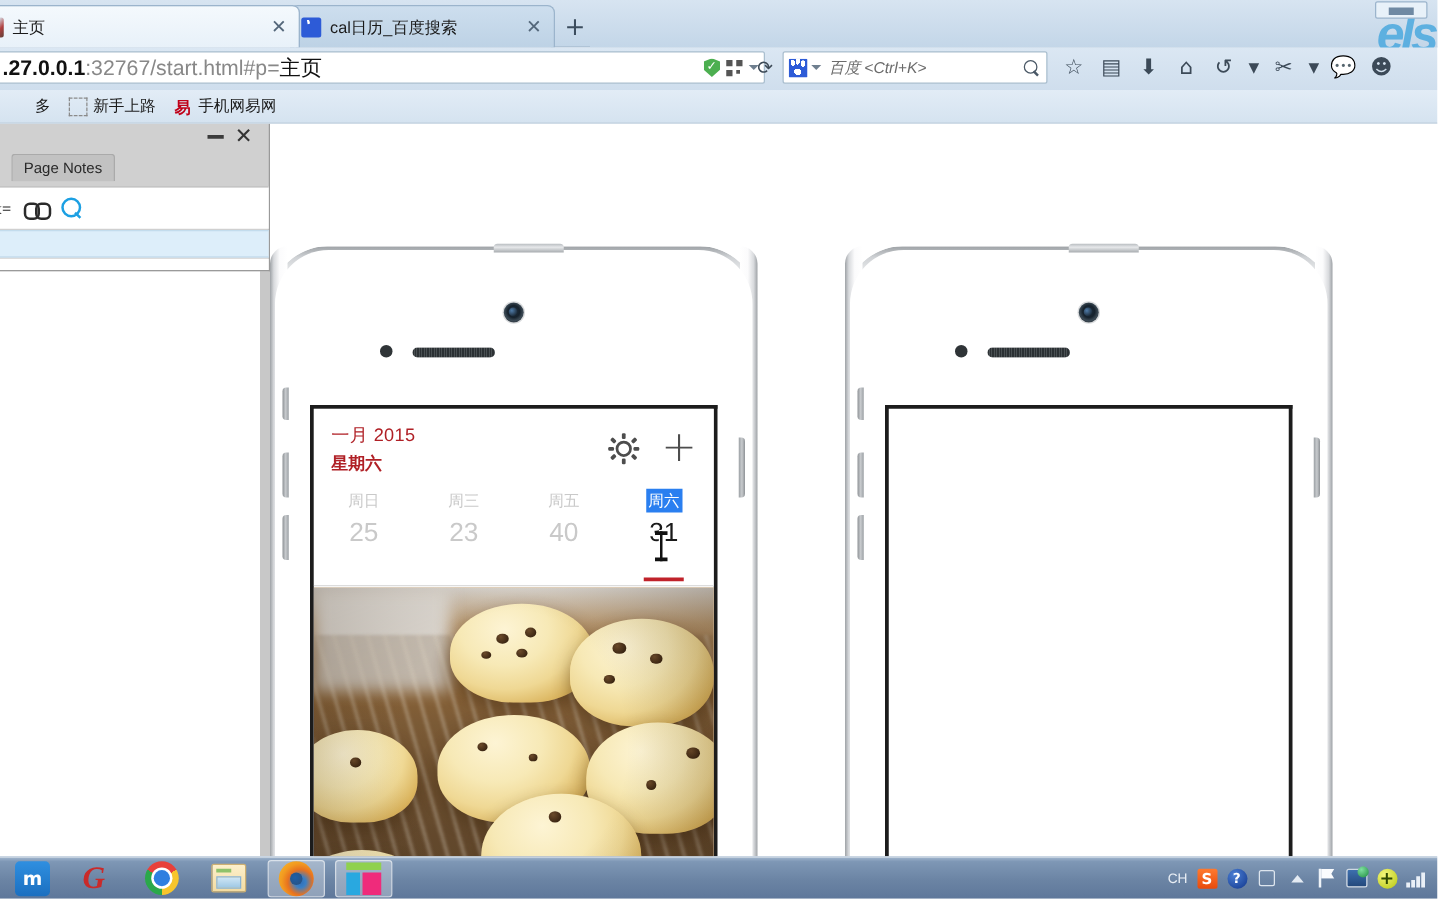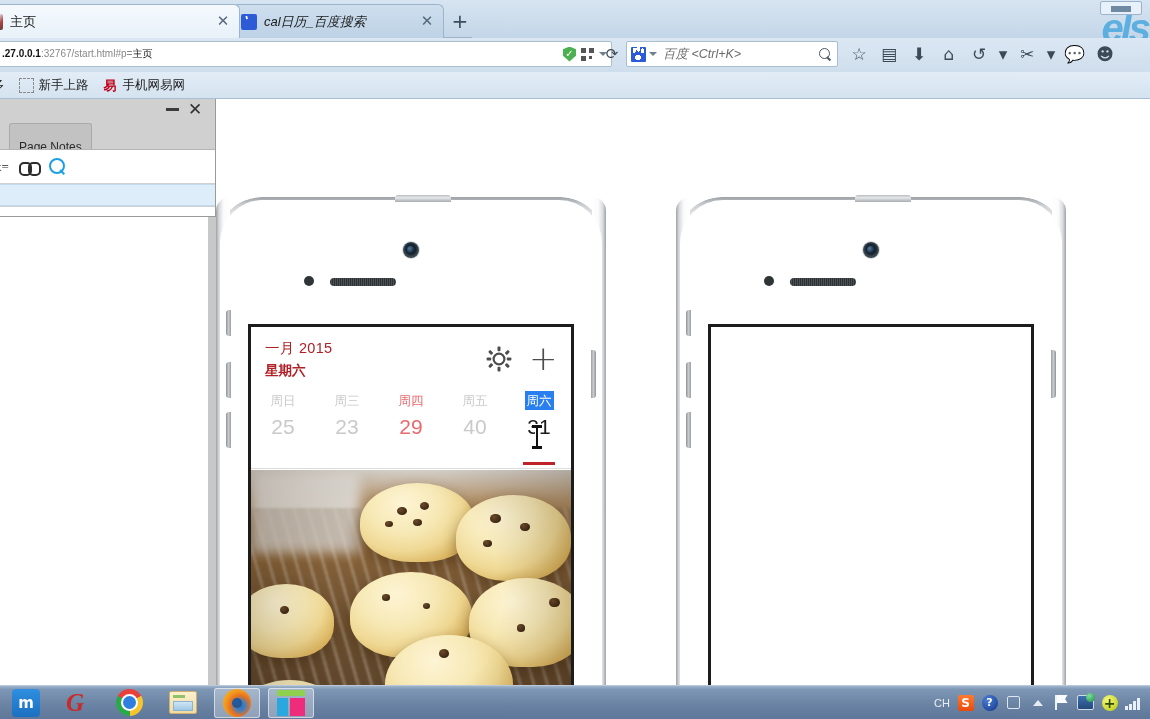--- a/index.html
+++ b/index.html
@@ -28,21 +28,20 @@
   }
   .tab.active {
     left: -22px; width: 262px;
     background: linear-gradient(#f4f9fd, #e8f1f9);
     z-index: 3;
   }
   .tab.inactive {
     left: 232px; width: 212px;
     background: linear-gradient(#cddeee, #bdd2e5);
     z-index: 2;
-    font-style: italic;
   }
   .tab-favicon {
     width: 16px; height: 16px; margin-right: 7px; flex: 0 0 16px;
     border-radius: 2px; position: relative; overflow: hidden;
   }
   .fav-home {
     background: linear-gradient(135deg,#7a95b5 0%, #d5dde6 40%, #b04040 70%, #5d4037 100%);
   }
   .fav-baidu { background: #2d5bd7; display:flex; align-items:center; justify-content:center; }
   .fav-baidu::after {
@@ -90,21 +89,21 @@
 
   .navbar {
     position: absolute; left: 0; top: 38px; width: 1150px; height: 34px;
     background: linear-gradient(#dbe7f3,#cfdeed);
   }
   .urlbar {
     position: absolute; left: -6px; top: 3px; width: 618px; height: 26px;
     background: #fff; border: 1px solid #a9bece; border-radius: 2px;
     display: flex; align-items: center; padding: 0 4px 0 7px;
   }
-  .url-text { font-size: 10px; color: #888; white-space: nowrap; }
+  .url-text { font-size: 17px; color: #888; white-space: nowrap; }
   .url-text b { color: #111; font-weight: bold; }
   .url-text i { color: #111; font-style: normal; }
   .url-icons { margin-left: auto; display: flex; align-items: center; gap: 5px; }
   .shield {
     width: 13px; height: 15px; background: #4caf50;
     clip-path: polygon(50% 0,100% 18%,100% 62%,50% 100%,0 62%,0 18%);
     position: relative;
   }
   .shield::after {
     content:"✓"; position:absolute; left:0; right:0; top:-1px;
@@ -160,21 +159,21 @@
     width: 22px; height: 22px; color: #3c4a58; font-size: 17px;
     line-height: 22px; text-align: center;
     font-family: "DejaVu Sans", sans-serif;
   }
   .navicon.small { width: 10px; }
 
   .bookmarkbar {
     position: absolute; left: 0; top: 72px; width: 1150px; height: 27px;
     background: linear-gradient(#e2ecf6,#d5e3f0);
     border-bottom: 1px solid #a8bfd4;
-    display: flex; align-items: center; font-size: 12.5px; color: #1b1b1b;
+    display: flex; align-items: center; font-size: 12.5px; color: #1b1b1b; padding-left: 36px;
   }
   .bm { display: flex; align-items: center; margin-right: 14px; }
   .bm-first { margin-left: -8px; }
   .bm-ico { width: 15px; height: 15px; margin-right: 5px; flex:0 0 15px; }
   .bm-ico.dotted { border: 1px dashed #8a8a8a; }
   .bm-ico.netease {
     color:#c00018; font-weight:bold; font-size:13px; line-height:15px; text-align:center;
   }
 
   
@@ -197,21 +196,21 @@
     position:absolute; right: 36px; top: 9px; width: 13px; height: 3px; background:#3b3b3b;
   }
   .dev-close {
     position:absolute; right: 12px; top: 1px; width: 16px; height: 18px;
     color:#333; font-size:17px; line-height:18px; text-align:center;
     font-family:"DejaVu Sans",sans-serif;
   }
   .dev-tabs { position: absolute; left: 28px; top: 24px; display:flex; }
   .dev-tab {
     background: #c2c2c2; border: 1px solid #aaa; border-bottom:none;
-    padding: 16px 9px 4px; font-size: 12px; color: #2a2a2a;
+    padding: 3px 9px 4px; font-size: 12px; color: #2a2a2a;
     border-radius: 3px 3px 0 0;
   }
   .dev-toolbar {
     position: absolute; left: 0; right: 0; top: 50px; height: 34px;
     background: #fff; border-top: 1px solid #b4b4b4;
     display: flex; align-items: center; gap: 10px; padding-left: 14px;
   }
   .dev-xeq { font-size: 13px; color: #222; font-family:"Liberation Serif", serif; }
   .dev-link {
     width: 20px; height: 10px; position: relative;
@@ -660,24 +659,20 @@
             <div class="cal-plus">+</div>
 
             <div class="cal-strip">
               <div class="cal-day">
                 <span class="cal-dow">周日</span>
                 <span class="cal-num">25</span>
               </div>
               <div class="cal-day">
                 <span class="cal-dow">周三</span>
                 <span class="cal-num">23</span>
-              </div>
-              <div class="cal-day">
-                <span class="cal-dow red">周四</span>
-                <span class="cal-num red">29</span>
               </div>
               <div class="cal-day">
                 <span class="cal-dow">周五</span>
                 <span class="cal-num">40</span>
               </div>
               <div class="cal-day">
                 <span class="cal-dow sel">周六</span>
                 <span class="cal-num today">31</span>
                 <span class="ibeam"></span>
                 <span class="cal-underline"></span>

